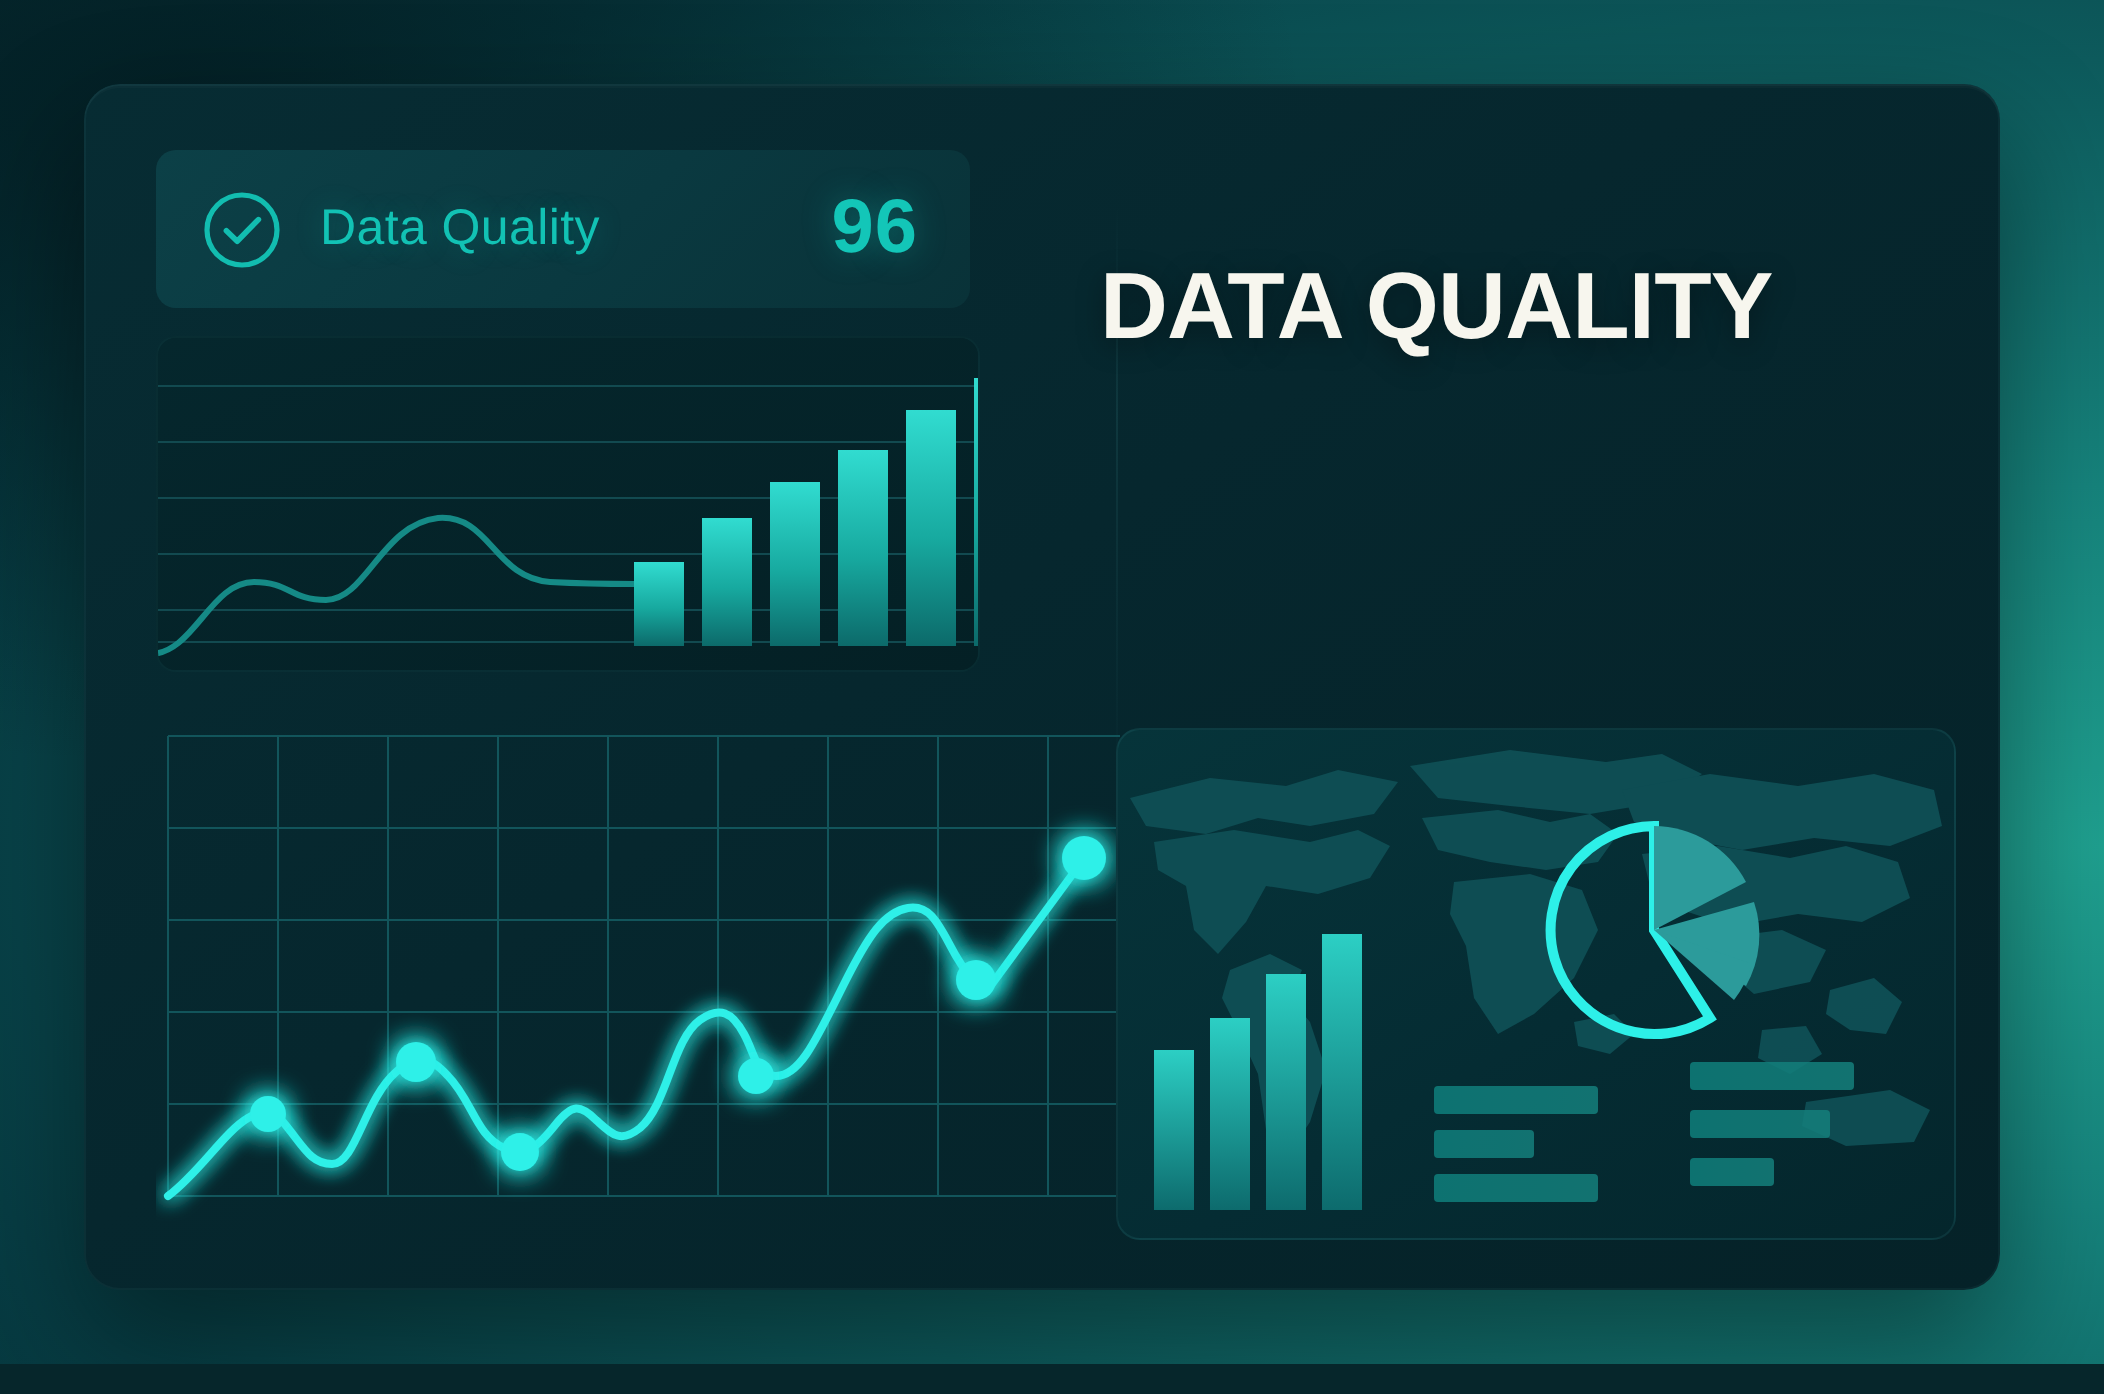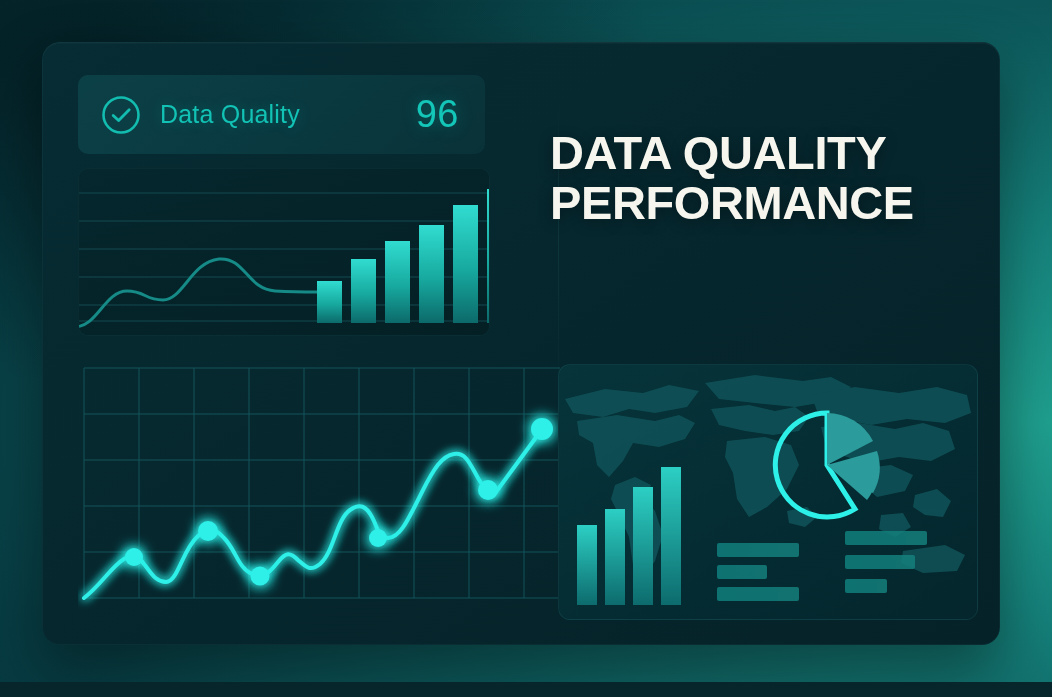--- a/index.html
+++ b/index.html
@@ -44,21 +44,21 @@
     border-radius:10px;
     background:linear-gradient(135deg,#0c4047 0%,#0a3940 55%,#093238 100%);
     display:flex;align-items:center;padding:0 26px 0 22px;box-sizing:border-box;
   }
   .kpi-icon{width:42px;height:42px;flex:0 0 42px;}
   .kpi-label{
     margin-left:18px;color:#12c2b4;font-size:25px;font-weight:500;letter-spacing:.2px;
     text-shadow:0 0 14px rgba(18,194,180,.30);
   }
   .kpi-value{
-    margin-left:auto;color:#13c6b8;font-size:38px;font-weight:400;letter-spacing:.5px;
+    margin-left:auto;color:#13c6b8;font-size:38px;font-weight:700;letter-spacing:.5px;
     text-shadow:0 0 16px rgba(19,198,184,.35);
   }
 
   
   .mini-panel{
     position:absolute;left:36px;top:126px;width:410px;height:166px;
     border-radius:10px;overflow:hidden;
     background:linear-gradient(160deg,#05272d 0%,#042228 100%);
     border:1px solid rgba(90,200,200,.055);
   }
@@ -138,21 +138,20 @@
           <rect x="306" y="72" width="25" height="82" fill="url(#barGrad)"></rect>
           <rect x="340" y="56" width="25" height="98" fill="url(#barGrad)"></rect>
           <rect x="374" y="36" width="25" height="118" fill="url(#barGrad)"></rect>
           <rect x="408" y="20" width="25" height="134" fill="url(#barGrad)"></rect>
         </g>
       </svg>
     </div>
 
     <div class="headline">
       <div>DATA QUALITY</div>
-      <div>PERFORMANCE</div>
     </div>
 
     <div class="line-panel">
       <svg width="484" height="262" viewBox="0 0 484 262">
         <defs>
           <filter id="glow" x="-60%" y="-60%" width="220%" height="220%">
             <feGaussianBlur stdDeviation="5" result="b"></feGaussianBlur>
             <feMerge>
               <feMergeNode in="b"></feMergeNode>
                 <feMergeNode in="b"></feMergeNode>

